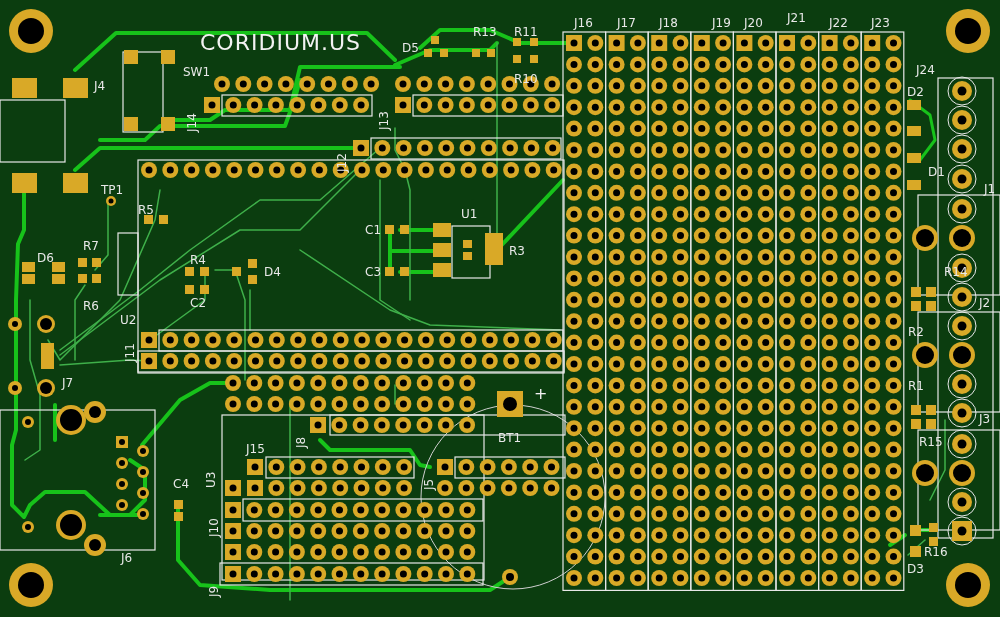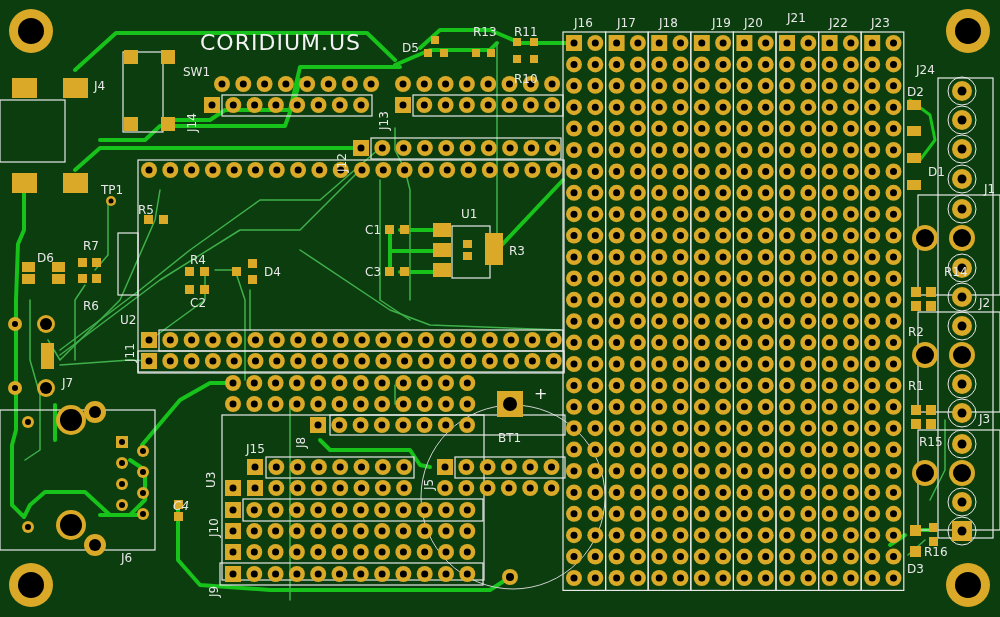--- a/index.html
+++ b/index.html
@@ -2895,21 +2895,21 @@
       <div class="lbl" style="left: 190px; top: 254px;">R4</div>
       <div class="lbl" style="left: 264px; top: 266px;">D4</div>
       <div class="lbl" style="left: 190px; top: 297px;">C2</div>
       <div class="lbl" style="left: 365px; top: 224px;">C1</div>
       <div class="lbl" style="left: 365px; top: 266px;">C3</div>
       <div class="lbl" style="left: 461px; top: 208px;">U1</div>
       <div class="lbl" style="left: 509px; top: 245px;">R3</div>
       <div class="lbl" style="left: 120px; top: 314px;">U2</div>
       <div class="lbl rot" style="left: 124px; top: 362px;">J11</div>
       <div class="lbl" style="left: 62px; top: 377px;">J7</div>
-      <div class="lbl" style="left: 173px; top: 500px; font-style: italic;">C4</div>
+      <div class="lbl" style="left: 173px; top: 478px;">C4</div>
       <div class="lbl" style="left: 121px; top: 552px;">J6</div>
       <div class="lbl rot" style="left: 295px; top: 448px;">J8</div>
       <div class="lbl" style="left: 246px; top: 443px;">J15</div>
       <div class="lbl rot" style="left: 205px; top: 488px;">U3</div>
       <div class="lbl rot" style="left: 423px; top: 490px;">J5</div>
       <div class="lbl rot" style="left: 208px; top: 537px;">J10</div>
       <div class="lbl rot" style="left: 208px; top: 597px;">J9</div>
       <div class="lbl" style="left: 498px; top: 432px;">BT1</div>
       <div class="lbl" style="left: 574px; top: 17px;">J16</div>
       <div class="lbl" style="left: 617px; top: 17px;">J17</div>

